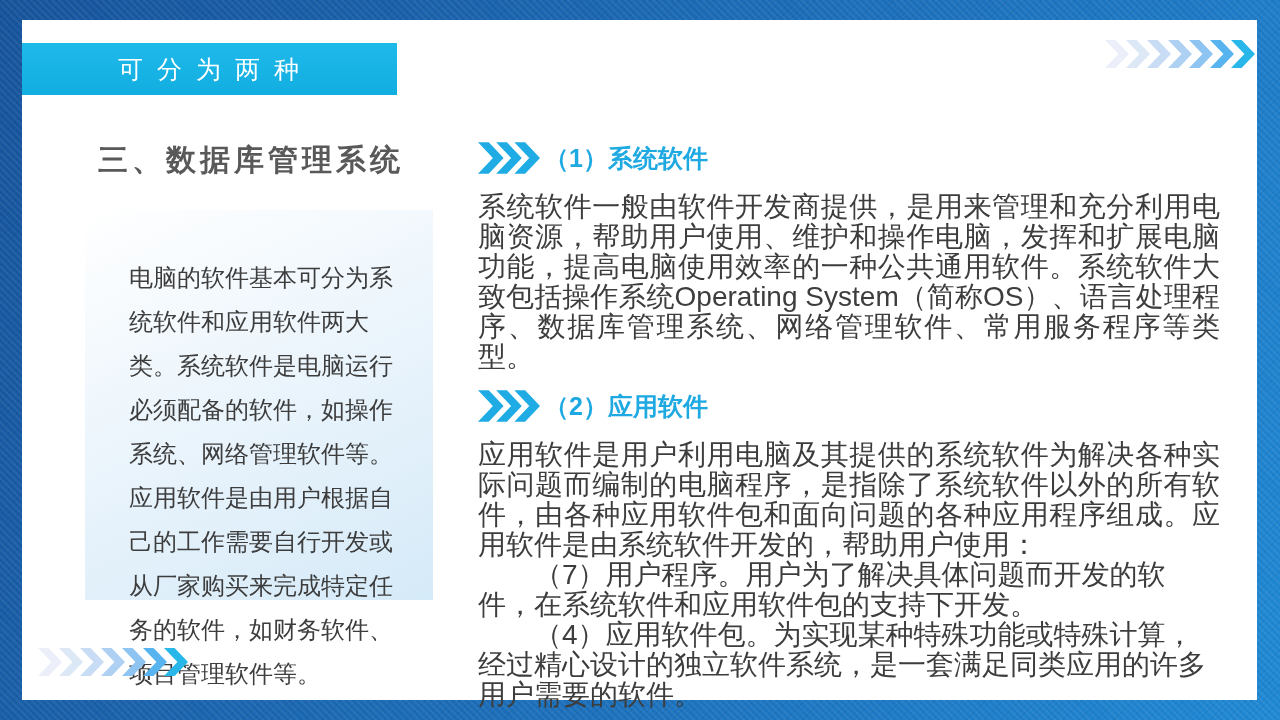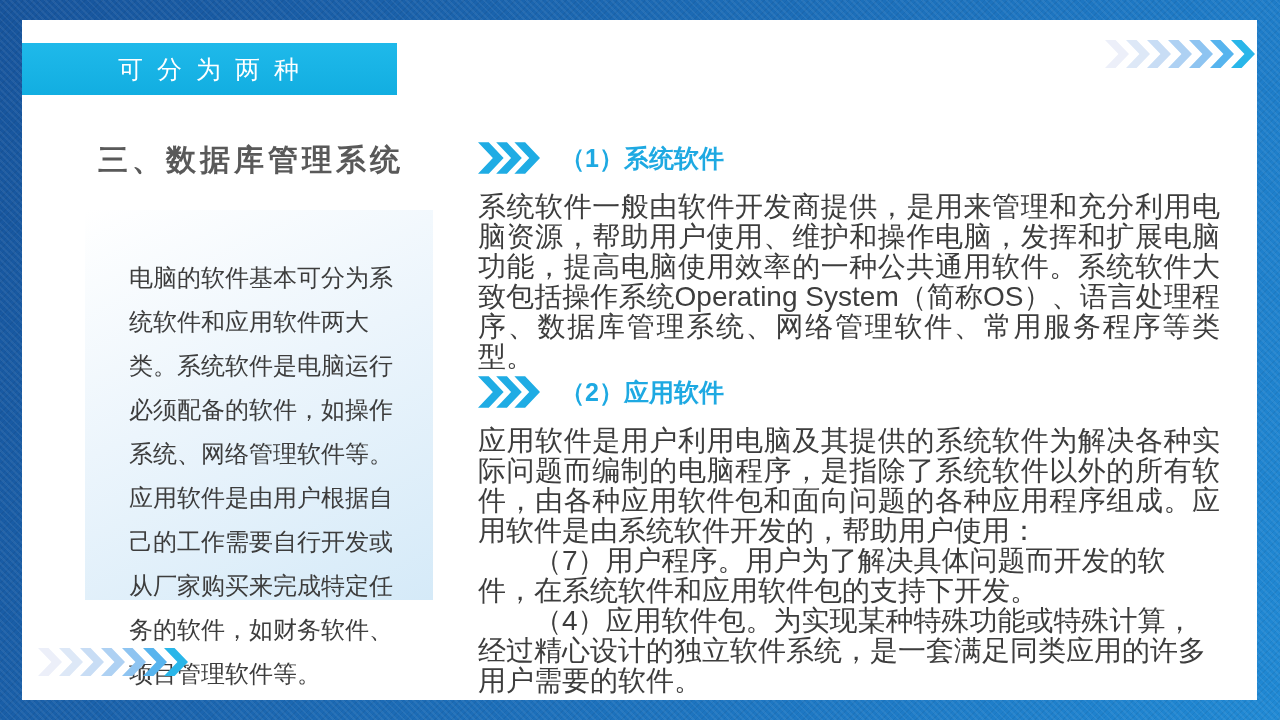--- a/index.html
+++ b/index.html
@@ -38,26 +38,26 @@
     white-space:nowrap;
   }
   .info-box {
     position:absolute; left:85px; top:210px; width:348px; height:390px;
     box-sizing:border-box; padding:30px 6px 0 28px;
     background:linear-gradient(155deg, #ffffff 0%, #ecf5fc 45%, #d5eaf8 100%);
   }
   .info-box p { margin:16px; font-size:24px; line-height:44px; color:#3d3d3d; }
   
   .right-col { position:absolute; left:478px; top:138px; width:742px; }
-  .heading-row { display:flex; align-items:center; gap:20px; height:40px; }
+  .heading-row { display:flex; align-items:center; gap:4px; height:40px; }
   .h-icon { flex:0 0 auto; display:block; }
   .h-label { font-size:25px; font-weight:bold; color:#1ea9e2; white-space:nowrap; }
   .para { margin:14px 0 0 0; font-size:28px; line-height:30px; color:#3d3d3d; text-align:justify; }
   .para.indent { margin-top:0; text-indent:2em; text-align:left; }
-  .sec2 { margin-top:0; }
+  .sec2 { margin-top:14px; }
 </style>
 </head>
 <body>
 
 <div class="stage">
 
   <div class="frame"></div>
 
   <div class="tab">
     <span>可分为两种</span>

